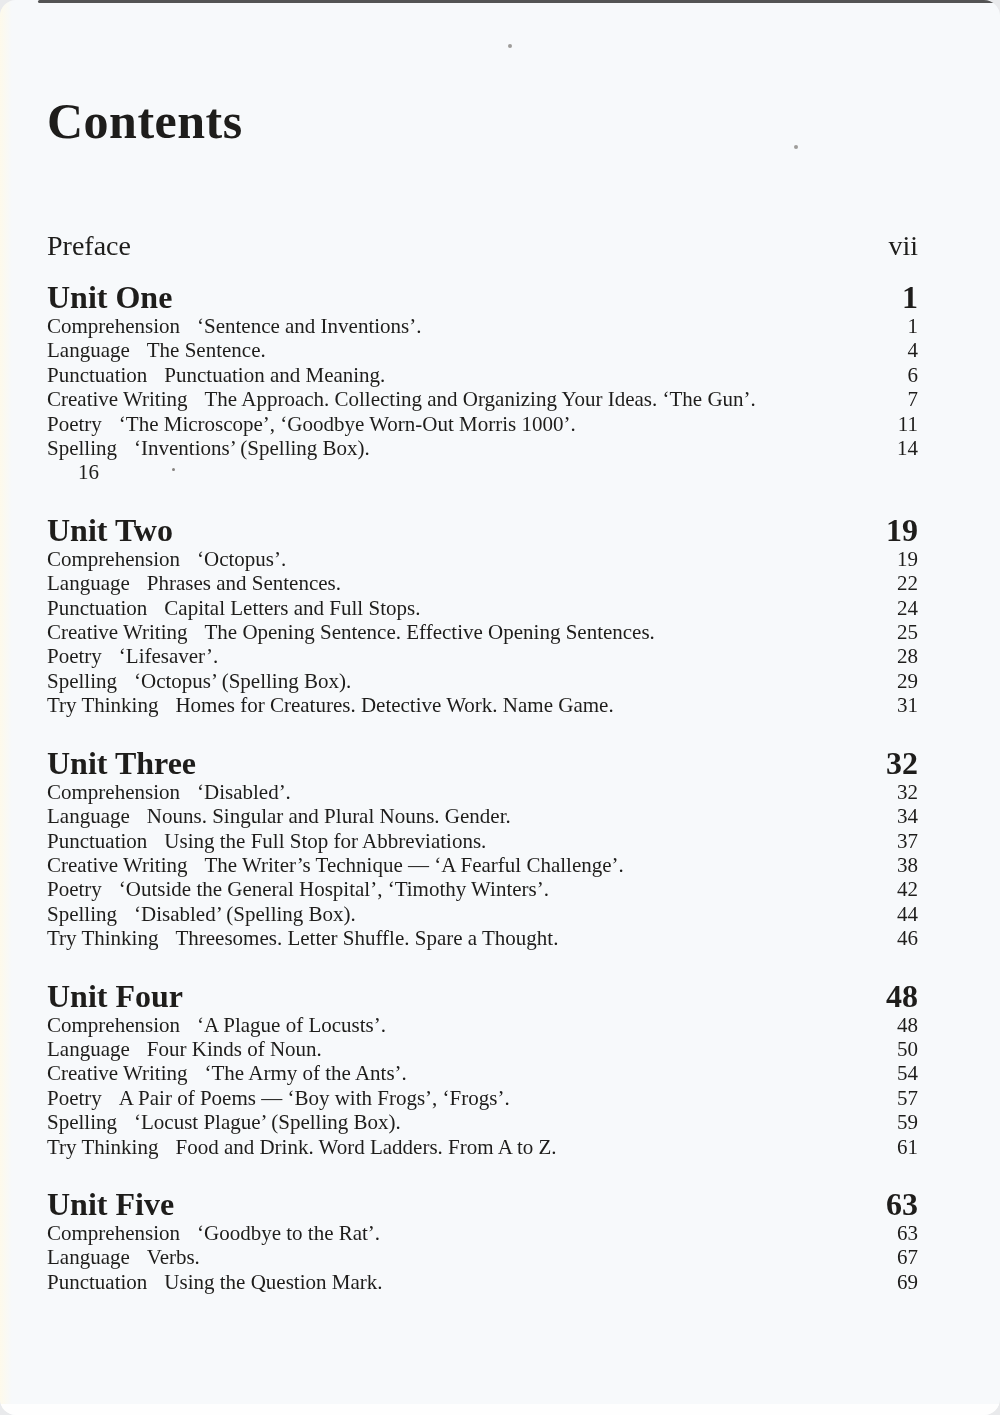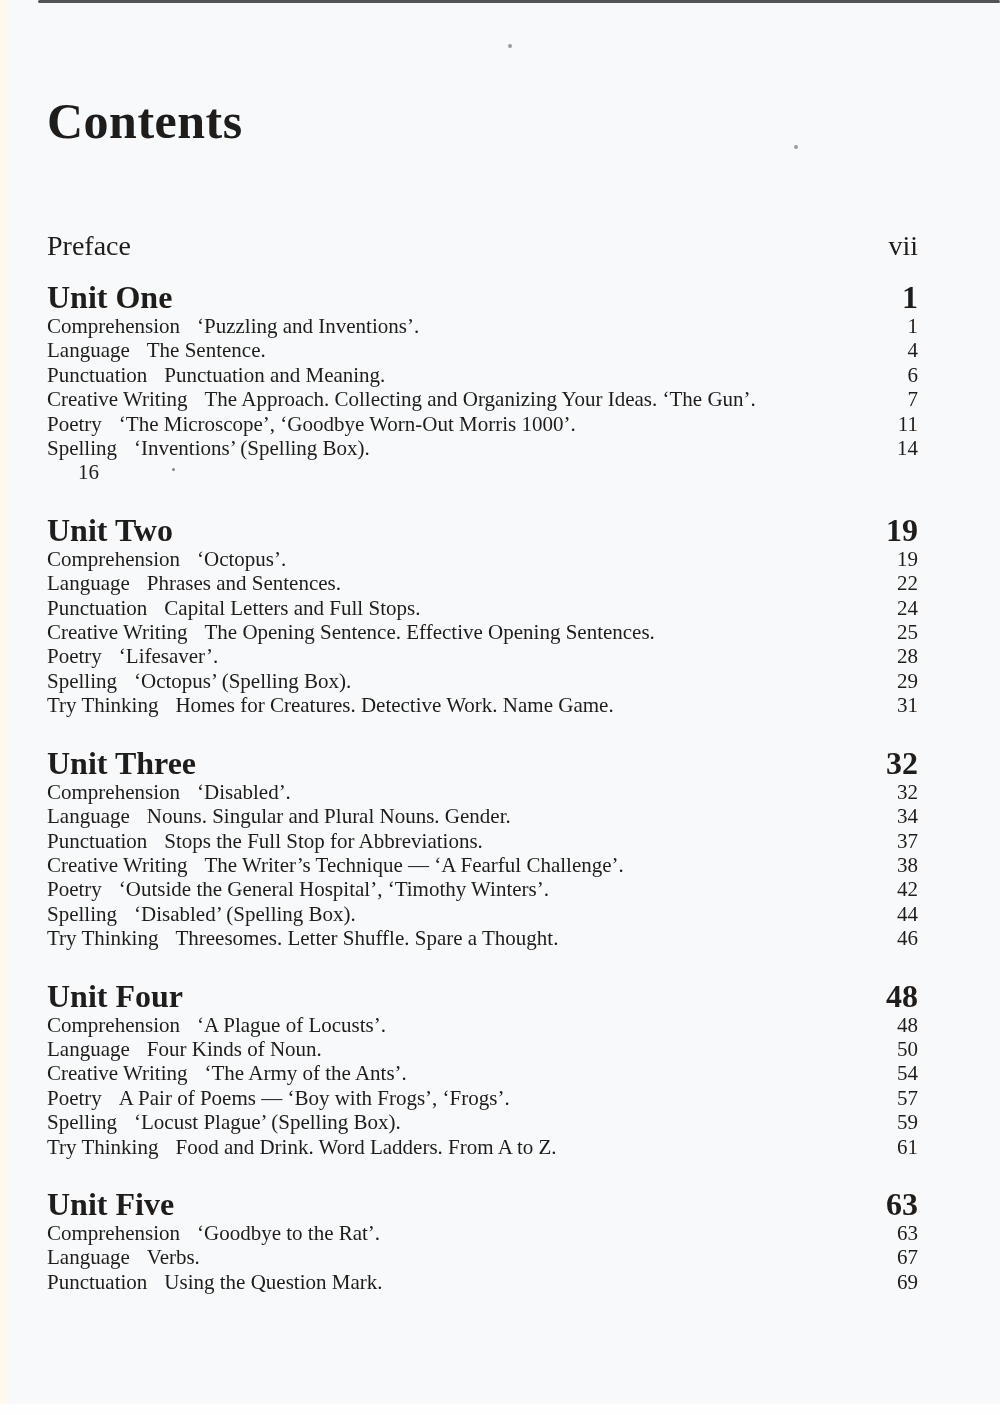--- a/index.html
+++ b/index.html
@@ -6,20 +6,21 @@
   body { background: #e9eaec; }
   .page {
     position: relative;
     width: 1000px;
     height: 1415px;
     margin: 0 auto;
     background: #f7f9fb;
     overflow: hidden;
     font-family: "Liberation Serif", "DejaVu Serif", serif;
     color: #1e1d1b;
+    border-radius: 16px;
   }
   
   .scan-topline {
     position: absolute; top: 0; left: 38px; right: 0; height: 3px;
     background: #2a2a2a; opacity: .8; border-radius: 2px;
   }
   .scan-left {
     position: absolute; left: 0; top: 0; bottom: 0; width: 12px;
     background: linear-gradient(to right, rgba(255,250,232,.85), rgba(255,250,232,0));
   }
@@ -97,21 +98,21 @@
     </div>
 
     <div id="units">
   <section class="unit">
     <div class="row unit-heading-row">
       <span>Unit One</span>
       <span class="pagenum">1</span>
     </div>
     <div class="entries">
   <div class="row entry-row">
-    <span class="entry-text"><span class="entry-cat">Comprehension</span><span class="entry-desc">‘Puzzling and Inventions’.</span></span>
+    <span class="entry-text"><span class="entry-cat">Comprehension</span><span class="entry-desc">‘Sentence and Inventions’.</span></span>
     <span class="pagenum">1</span>
   </div>
 
   <div class="row entry-row">
     <span class="entry-text"><span class="entry-cat">Language</span><span class="entry-desc">The Sentence.</span></span>
     <span class="pagenum">4</span>
   </div>
 
   <div class="row entry-row">
     <span class="entry-text"><span class="entry-cat">Punctuation</span><span class="entry-desc">Punctuation and Meaning.</span></span>
@@ -192,21 +193,21 @@
     <span class="entry-text"><span class="entry-cat">Comprehension</span><span class="entry-desc">‘Disabled’.</span></span>
     <span class="pagenum">32</span>
   </div>
 
   <div class="row entry-row">
     <span class="entry-text"><span class="entry-cat">Language</span><span class="entry-desc">Nouns. Singular and Plural Nouns. Gender.</span></span>
     <span class="pagenum">34</span>
   </div>
 
   <div class="row entry-row">
-    <span class="entry-text"><span class="entry-cat">Punctuation</span><span class="entry-desc">Stops the Full Stop for Abbreviations.</span></span>
+    <span class="entry-text"><span class="entry-cat">Punctuation</span><span class="entry-desc">Using the Full Stop for Abbreviations.</span></span>
     <span class="pagenum">37</span>
   </div>
 
   <div class="row entry-row">
     <span class="entry-text"><span class="entry-cat">Creative Writing</span><span class="entry-desc">The Writer’s Technique — ‘A Fearful Challenge’.</span></span>
     <span class="pagenum">38</span>
   </div>
 
   <div class="row entry-row">
     <span class="entry-text"><span class="entry-cat">Poetry</span><span class="entry-desc">‘Outside the General Hospital’, ‘Timothy Winters’.</span></span>

